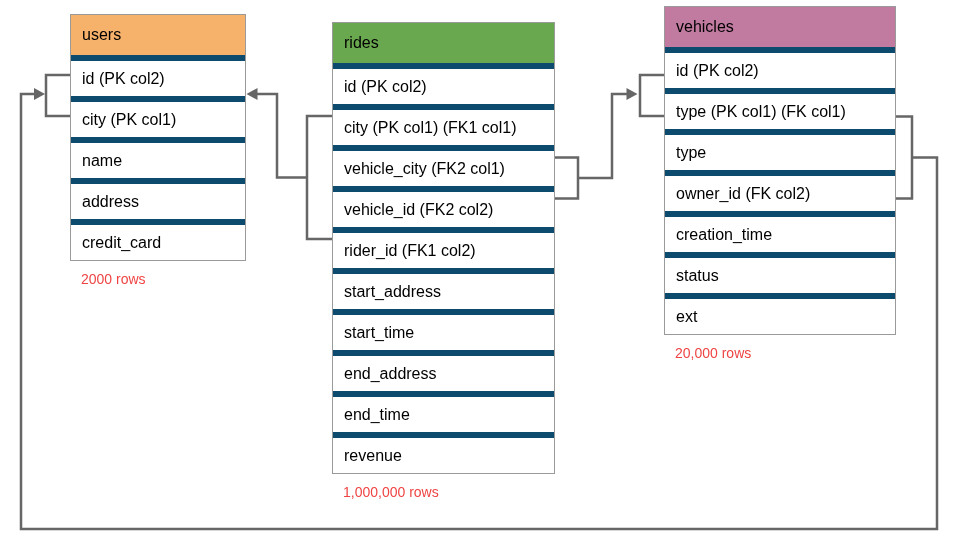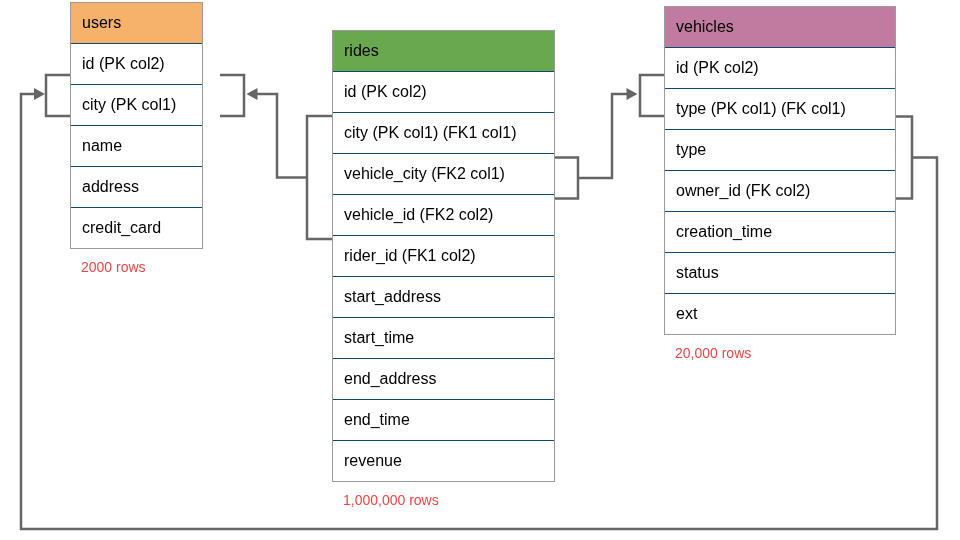--- a/index.html
+++ b/index.html
@@ -26,21 +26,21 @@
     color: #000000;
     box-sizing: border-box;
   }
   .trow {
     height: 41px;
     display: flex;
     align-items: center;
     padding: 0 11px;
     font-size: 16px;
     color: #000000;
-    border-top: 1px solid #0c4a6e;
+    border-top: 6px solid #0c4a6e;
     background: #ffffff;
     box-sizing: border-box;
     white-space: nowrap;
   }
   .rowcount {
     margin-top: 10px;
     padding-left: 11px;
     font-size: 14px;
     color: #ef4444;
   }
@@ -76,33 +76,33 @@
     <path d="M664 75 H640 V116 H664"></path>
     <path d="M578 178 H612 V94 H628"></path>
     <polygon points="637.5,94 626.5,88 626.5,100"></polygon>
 
     <path d="M886 116.5 H912 V198.5 H886"></path>
     <path d="M70 75 H46 V116 H70"></path>
     <path d="M912 157.5 H937 V529 H21 V94 H36"></path>
     <polygon points="45,94 34,88 34,100"></polygon>
   </svg>
 
-  <div class="tbl-wrap" style="left:70px; top:2px; width:133px;">
+  <div class="tbl-wrap" style="left:70px; top:14px; width:176px;">
     <div class="tbl">
       <div class="thead hdr-users">users</div>
       <div class="trow">id (PK col2)</div>
       <div class="trow">city (PK col1)</div>
       <div class="trow">name</div>
       <div class="trow">address</div>
       <div class="trow">credit_card</div>
     </div>
     <div class="rowcount">2000 rows</div>
   </div>
 
-  <div class="tbl-wrap" style="left:332px; top:30px; width:223px;">
+  <div class="tbl-wrap" style="left:332px; top:22px; width:223px;">
     <div class="tbl">
       <div class="thead hdr-rides">rides</div>
       <div class="trow">id (PK col2)</div>
       <div class="trow">city (PK col1) (FK1 col1)</div>
       <div class="trow">vehicle_city (FK2 col1)</div>
       <div class="trow">vehicle_id (FK2 col2)</div>
       <div class="trow">rider_id (FK1 col2)</div>
       <div class="trow">start_address</div>
       <div class="trow">start_time</div>
       <div class="trow">end_address</div>

